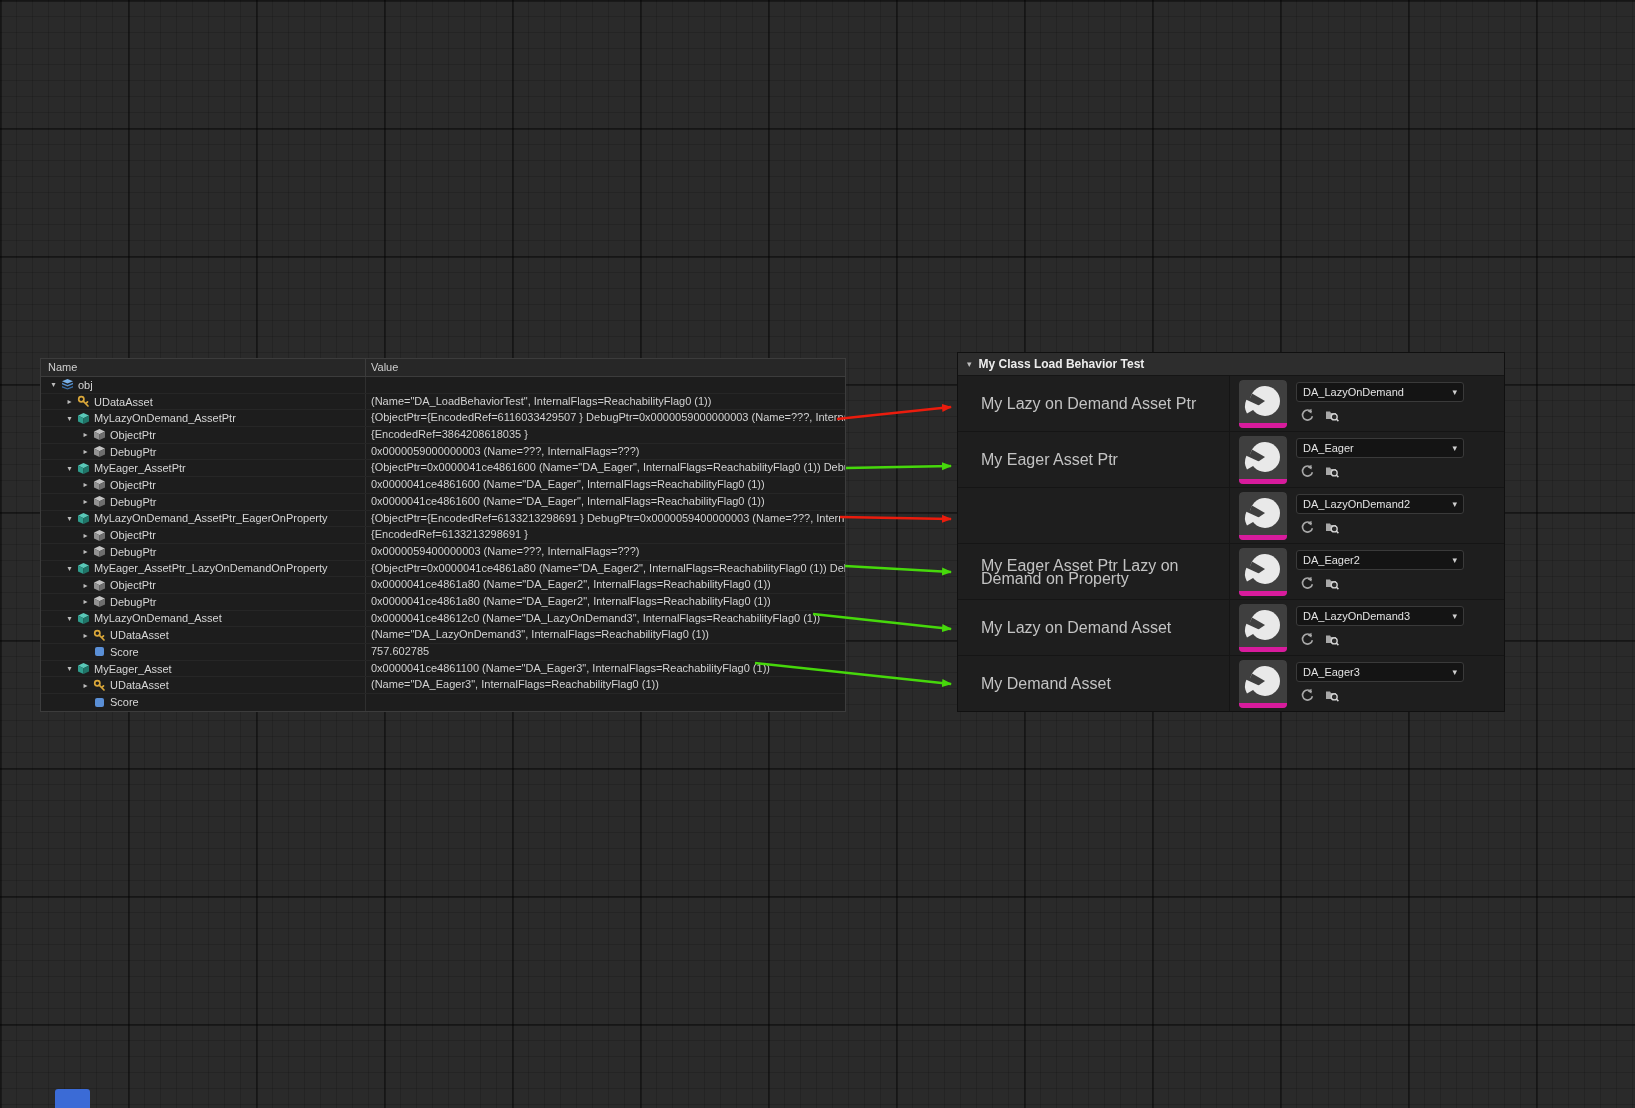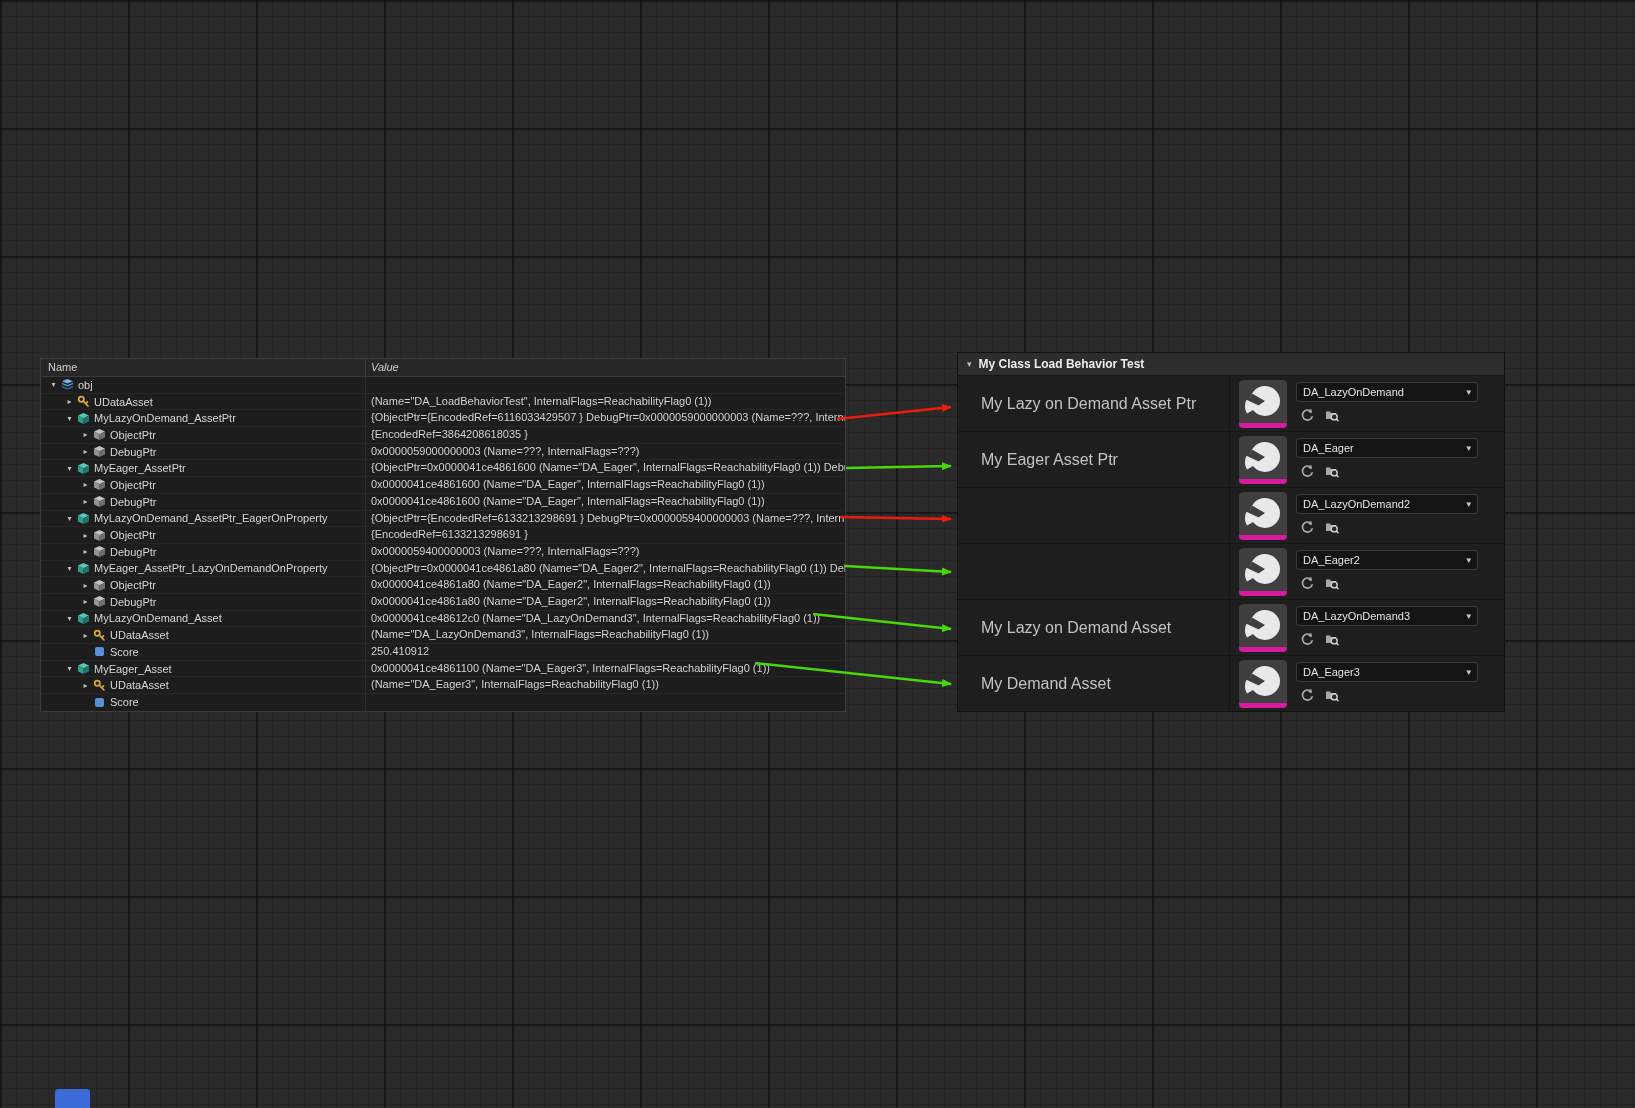--- a/index.html
+++ b/index.html
@@ -17,39 +17,39 @@
   }
 
   
   .watch{
     position:absolute;left:40px;top:358px;width:806px;
     background:#1e1e1e;border:1px solid #3c3c3c;
     font-size:11px;color:#d6d6d6;
   }
   .w-header{display:flex;height:18px;background:#272727;border-bottom:1px solid #3c3c3c;color:#cfcfcf;}
   .w-h-name{width:325px;padding:2px 0 0 7px;border-right:1px solid #3c3c3c;}
-  .w-h-val{flex:1;padding:2px 0 0 5px;font-style:italic;}
+  .w-h-val{flex:1;padding:2px 0 0 5px;}
   .w-row{display:flex;height:16.7px;border-bottom:1px solid #262626;background:#1d1d1d;}
   .w-row:last-child{border-bottom:none;}
   .w-name{width:325px;display:flex;align-items:center;border-right:1px solid #2f2f2f;overflow:hidden;white-space:nowrap;padding-left:6px;}
   .w-val{flex:1;padding-left:5px;line-height:15.7px;overflow:hidden;white-space:nowrap;color:#d2d2d2;}
   .indent{display:inline-block;height:1px;flex:none;}
   .exp{width:13px;flex:none;font-size:8px;color:#bdbdbd;text-align:center;}
   .ricon{width:15px;height:13px;flex:none;display:flex;align-items:center;justify-content:center;}
   .nm{padding-left:3px;}
 
   
   .details{position:absolute;left:957px;top:352px;width:548px;background:#1d1d1d;border:1px solid #101010;}
   .d-header{height:22px;background:#2d2d2d;display:flex;align-items:center;gap:7px;padding-left:9px;font-size:12px;font-weight:bold;color:#ededed;}
   .d-chev{font-size:9px;color:#bdbdbd;font-weight:normal;}
   .d-row{position:relative;height:56px;border-top:1px solid #151515;background:#1e1e1e;}
   .d-label{position:absolute;left:23px;top:0;height:100%;display:flex;align-items:center;font-size:16px;color:#c3c3c3;max-width:240px;line-height:13px;}
   .d-split{position:absolute;left:271px;top:0;width:1px;height:100%;background:#151515;}
   .d-thumb{position:absolute;left:281px;top:4px;width:48px;height:48px;border-radius:4px;overflow:hidden;}
-  .d-combo{position:absolute;left:338px;top:6px;width:182px;height:20px;background:#141414;border:1px solid #3a3a3a;border-radius:3px;display:flex;align-items:center;justify-content:space-between;padding:0 6px;font-size:11px;color:#e3e3e3;cursor:pointer;}
+  .d-combo{position:absolute;left:338px;top:6px;width:168px;height:20px;background:#141414;border:1px solid #3a3a3a;border-radius:3px;display:flex;align-items:center;justify-content:space-between;padding:0 6px;font-size:11px;color:#e3e3e3;cursor:pointer;}
   .d-combo-chev{font-size:9px;color:#cfcfcf;}
   .d-btns{position:absolute;left:341px;top:31px;display:flex;gap:9px;}
   .d-btn{width:16px;height:16px;display:flex;align-items:center;justify-content:center;cursor:pointer;}
 
   
   .arrows{position:absolute;left:0;top:0;z-index:10;pointer-events:none;}
 
   
   .blue-fragment{position:absolute;left:55px;bottom:0;width:35px;height:19px;background:#3b6bd6;border-radius:3px 3px 0 0;}
 </style>
@@ -321,21 +321,21 @@
     <div class="w-name">
       <span class="indent" style="width: 32px;"></span>
       <span class="exp"></span>
       <span class="ricon">
               <svg width="13" height="13" viewBox="0 0 13 13">
                 <rect x="2" y="2" width="9" height="9" rx="2" fill="#5a8fd6"></rect>
               </svg>
             </span>
       <span class="nm">Score</span>
     </div>
-    <div class="w-val">250.410912</div>
+    <div class="w-val">757.602785</div>
   </div>
 
   <div class="w-row">
     <div class="w-name">
       <span class="indent" style="width: 16px;"></span>
       <span class="exp">▾</span>
       <span class="ricon">
               <svg width="13" height="13" viewBox="0 0 13 13">
                 <path d="M6.5 1 L12 3.6 L6.5 6.2 L1 3.6 Z" fill="#59c8b8"></path>
                 <path d="M1 3.6 L6.5 6.2 L6.5 12 L1 9.4 Z" fill="#2f9d8d"></path>
@@ -475,20 +475,21 @@
         <svg width="14" height="14" viewBox="0 0 14 14">
           <path d="M1 3.4 L5 3.4 L6 5 L11 5 L11 11 L1 11 Z" fill="#a8a8a8"></path>
           <circle cx="9.2" cy="8.9" r="3" fill="#2b2b2b" stroke="#d6d6d6" stroke-width="1.3"></circle>
           <line x1="11.3" y1="11" x2="13.4" y2="13.1" stroke="#d6d6d6" stroke-width="1.5"></line>
         </svg>
       </span>
     </div>
   </div>
 
   <div class="d-row">
+    <div class="d-label">My Eager Asset Ptr Lazy on Demand on Property</div>
     <div class="d-split"></div>
     <div class="d-thumb">
       <svg width="48" height="48" viewBox="0 0 48 48">
         <rect width="48" height="48" rx="4" fill="#3f3f3f"></rect>
         <circle cx="26" cy="21" r="15" fill="#e9e9e9"></circle>
         <path d="M26 21 L13 13.5 A15 15 0 0 0 13.7 29.6 Z" fill="#3f3f3f"></path>
         <path d="M21 26 L7.4 19.7 A15 15 0 0 0 8 33.5 Z" fill="#e9e9e9"></path>
         <rect x="0" y="43" width="48" height="5" fill="#d81b9d"></rect>
       </svg>
     </div>

